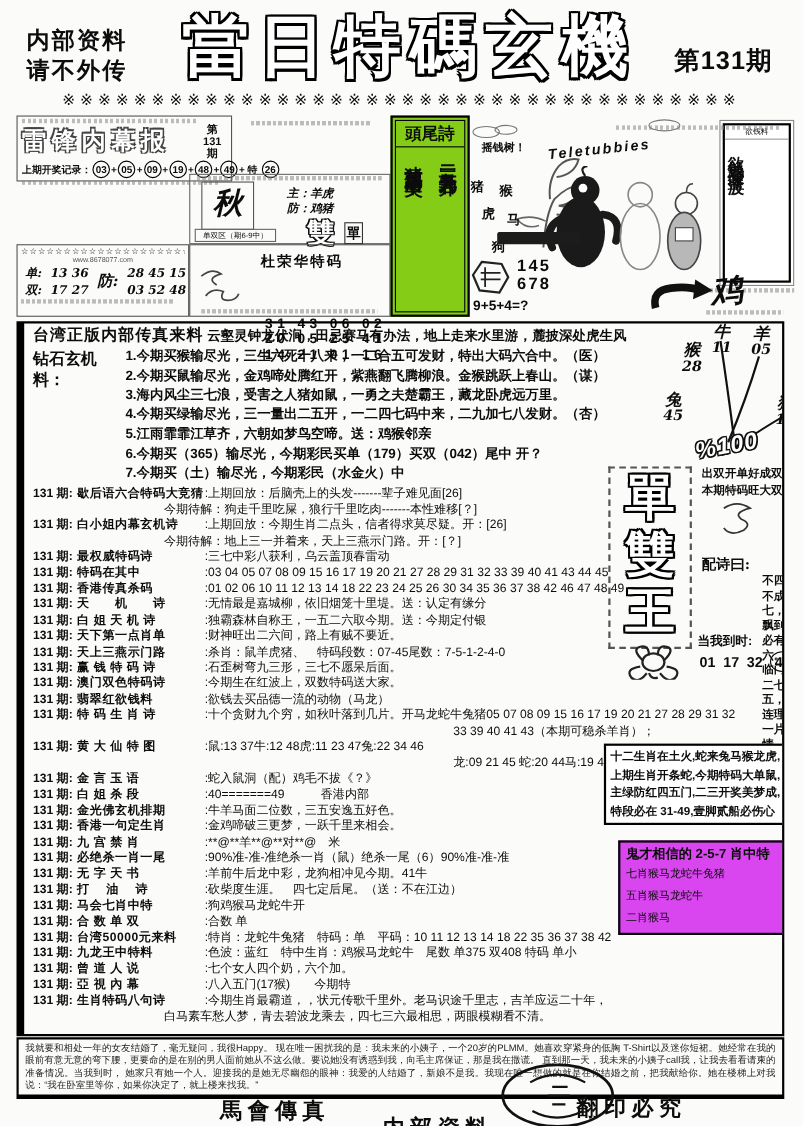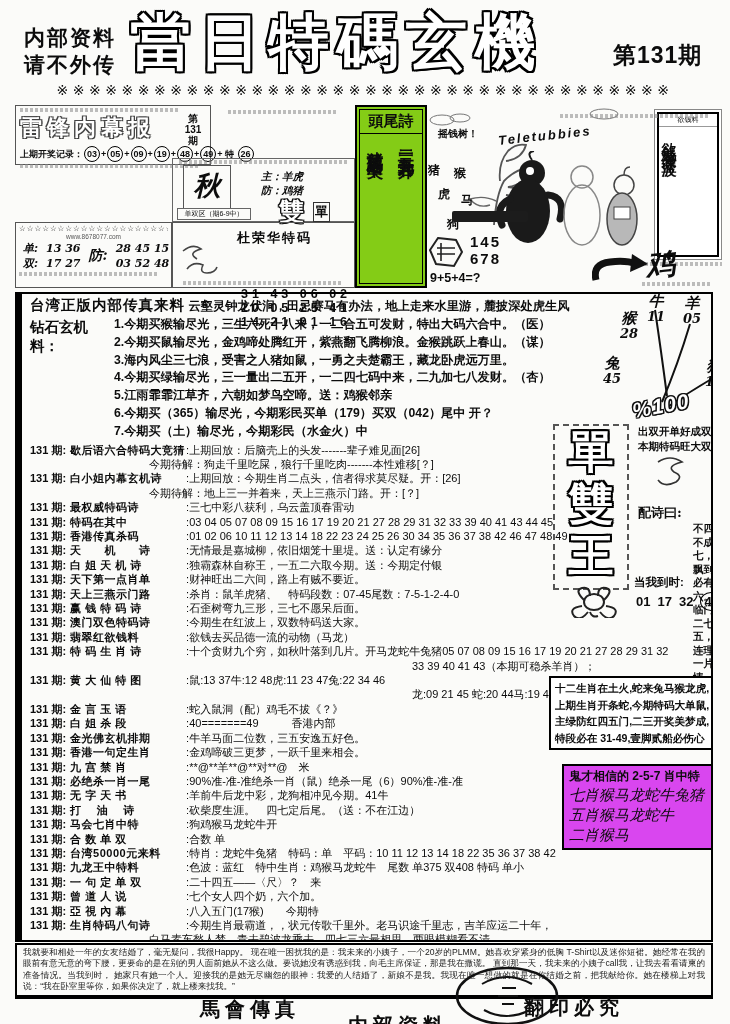--- a/index.html
+++ b/index.html
@@ -6,21 +6,21 @@
   body{width:730px;height:1024px;position:relative;background:#fbfbf9;color:#0c0c0c;
        font-family:"Liberation Sans","DejaVu Sans",sans-serif;overflow:hidden;}
   .abs{position:absolute;}
   .b{font-weight:bold;}
   .hand{font-family:"DejaVu Serif",serif;font-style:italic;font-weight:bold;}
   .outline{color:#fff;text-shadow:-2px -2px 0 #000,2px -2px 0 #000,-2px 2px 0 #000,2px 2px 0 #000,0 -2px 0 #000,0 2px 0 #000,-2px 0 0 #000,2px 0 0 #000;}
   .outline-thin{color:#fff;text-shadow:-1.2px -1.2px 0 #111,1.2px -1.2px 0 #111,-1.2px 1.2px 0 #111,1.2px 1.2px 0 #111,0 -1.2px 0 #111,0 1.2px 0 #111,-1.2px 0 0 #111,1.2px 0 0 #111;}
   .micro{height:4px;background:repeating-linear-gradient(90deg,#888 0 3px,transparent 3px 5px);opacity:.55;}
   
   #confid{left:24px;top:24px;font-size:21px;line-height:27px;letter-spacing:2px;}
-  #big-title{left:130px;top:2px;width:485px;font-size:61px;letter-spacing:8px;
+  #big-title{left:130px;top:2px;width:485px;text-align:center;font-size:61px;letter-spacing:8px;
              font-family:"DejaVu Serif",serif;font-weight:bold;white-space:nowrap;}
   #issue-no{left:613px;top:40px;font-size:23px;letter-spacing:1px;}
   #divider{left:0;top:82px;width:730px;text-align:center;font-size:14px;letter-spacing:4.5px;white-space:nowrap;overflow:hidden;}
   
   #collage{left:0;top:100px;width:730px;height:192px;}
   #boxA{left:15px;top:5px;width:196px;height:60px;border:1px solid #555;padding:2px 4px;box-sizing:border-box;}
   #boxA .title{font-size:22px;letter-spacing:5px;filter:blur(.4px);font-family:"DejaVu Serif",serif;font-weight:bold;color:#fff;
                text-shadow:-1.3px -1.3px 0 #444,1.3px -1.3px 0 #444,-1.3px 1.3px 0 #444,1.3px 1.3px 0 #444;display:inline-block;}
   #boxA .iss{float:right;width:26px;text-align:center;font-size:10px;line-height:11px;font-weight:bold;}
   #boxA .rec{clear:both;font-size:9px;font-weight:bold;white-space:nowrap;margin-top:3px;}
@@ -95,21 +95,21 @@
   #peishi-t{left:616px;top:210px;font-size:13px;font-weight:bold;font-family:"DejaVu Serif",serif;}
   #peishi{left:628px;top:228px;font-size:10.5px;font-weight:bold;line-height:13.5px;margin-left:43px;}
   #xinshui-l{left:612px;top:281px;font-size:11.5px;font-weight:bold;}
   #xinshui{left:614px;top:300px;font-size:13px;font-weight:bold;}
   #xinshui span{margin-right:7px;}
   #xinshui span:last-child{border:1.5px solid #000;border-radius:50%;padding:1px 3px;margin-right:0;}
   #sbox1{left:527px;top:382px;width:172px;height:74px;border:2px solid #000;padding:2px 4px;box-sizing:border-box;background:#fff;}
   #sbox1 div{font-size:10.6px;font-weight:bold;line-height:16.5px;white-space:nowrap;}
   #sbox2{left:540px;top:470px;width:152px;height:86px;border:2px solid #000;padding:2px 5px;box-sizing:border-box;background:#d946ef;}
   #sbox2 .t{font-size:12px;font-weight:bold;white-space:nowrap;}
-  #sbox2 div.l{font-size:15px;line-height:20px;white-space:nowrap;font-style:italic;}
+  #sbox2 div.l{font-size:10px;line-height:20px;white-space:nowrap;}
   
   #storybox{left:15px;top:943px;width:698px;height:56px;border:2px solid #000;border-bottom:4px solid #000;box-sizing:border-box;padding:2px 6px;}
   #story{font-size:8.6px;line-height:11.3px;text-align:justify;color:#222;}
   #footer{left:0;top:993px;width:730px;height:31px;}
   .foot{position:absolute;font-size:20px;font-weight:bold;letter-spacing:5px;font-family:"DejaVu Serif",serif;}
   #foot1{left:200px;top:3px;} #foot2{left:348px;top:19px;} #foot3{left:524px;top:1px;}
   svg{display:block;}
 </style>
 </head>
 <body>
@@ -450,26 +450,20 @@
 
       </div>
 
       <div class="row">
         <div class="l1">
           <span class="issue">131 期:</span><span class="lbl">九龙王中特料</span>:<span class="cnt">色波：蓝红　特中生肖：鸡猴马龙蛇牛　尾数 单375 双408 特码 单小</span>
         </div>
 
       </div>
 
-      <div class="row">
-        <div class="l1">
-          <span class="issue">131 期:</span><span class="lbl">一 句 定 单 双</span>:<span class="cnt">二十四五——〈尺〉？　来</span>
-        </div>
-
-      </div>
 
       <div class="row">
         <div class="l1">
           <span class="issue">131 期:</span><span class="lbl">曾 道 人 说</span>:<span class="cnt">七个女人四个奶，六个加。</span>
         </div>
 
       </div>
 
       <div class="row">
         <div class="l1">

